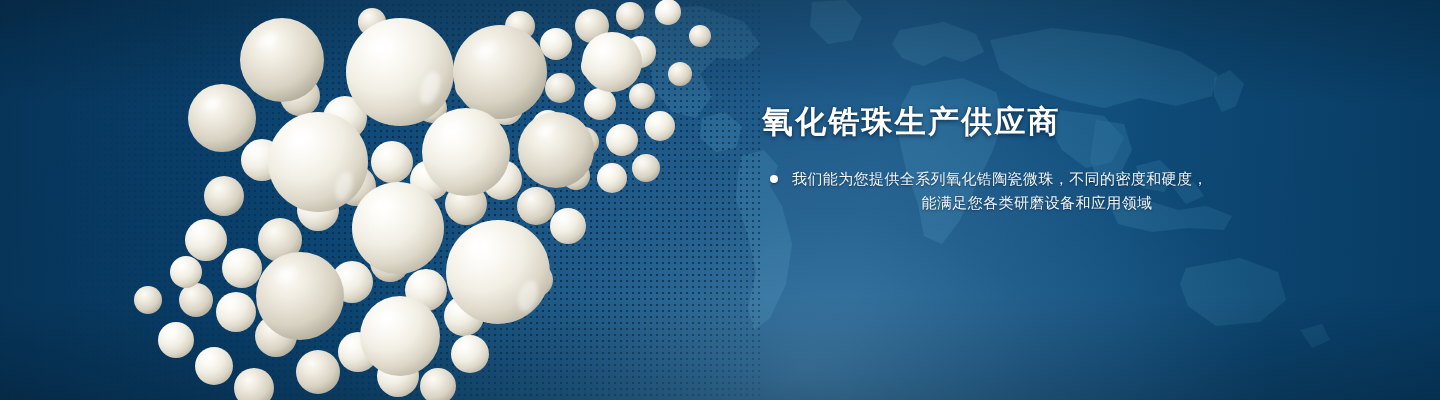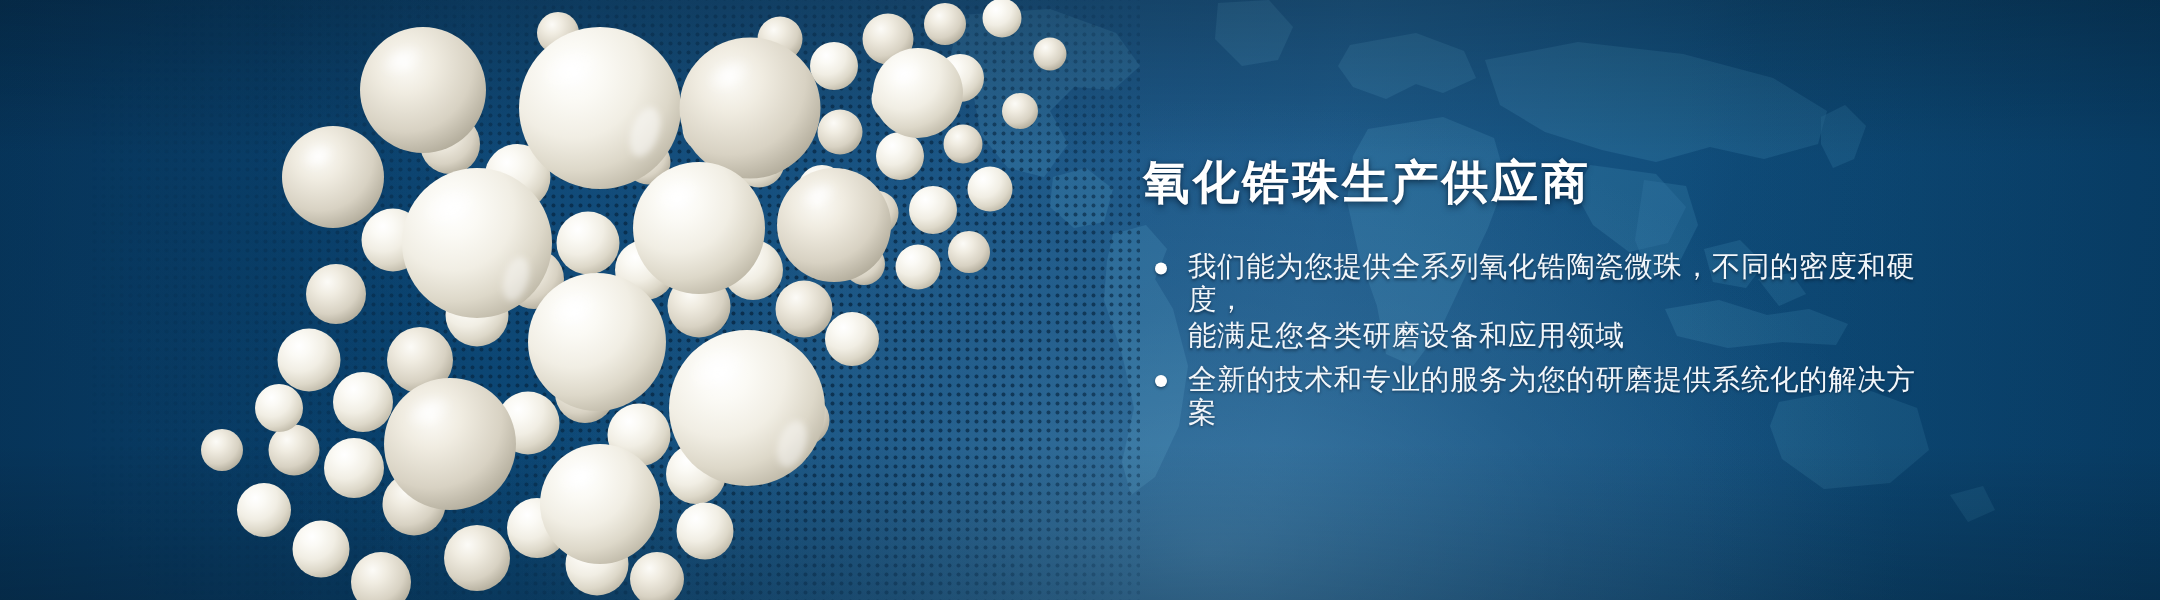--- a/index.html
+++ b/index.html
@@ -78,37 +78,37 @@
     white-space:nowrap;
   }
   .bullets {
     margin-top:28px;
     list-style:none;
   }
   .bullet {
     position:relative;
     padding-left:30px;
     color:#f2f6fa;
-    font-size:19px;
+    font-size:15px;
     line-height:22px;
     letter-spacing:0.4px;
     margin-bottom:7px;
     text-shadow:0 1px 2px rgba(0,18,36,0.55);
   }
   .bullet:last-child { margin-bottom:0; }
   .dot {
     position:absolute;
     left:8px; top:7px;
     width:8px; height:8px;
     border-radius:50%;
     background:#ffffff;
     box-shadow:0 1px 2px rgba(0,20,40,0.5);
   }
   .bullet .line { display:block; }
-  .bullet .line + .line { margin-top:2px; }
+  .bullet .line + .line { margin-top:2px;text-align:center; }
 </style>
 </head>
 <body>
 
 <div class="banner">
 
   <div class="bg-base"></div>
 
   <div class="bg-map">
     <svg viewBox="0 0 1440 400" preserveAspectRatio="none" aria-hidden="true">
@@ -287,22 +287,18 @@
     <h1 class="headline">氧化锆珠生产供应商</h1>
 
     <ul class="bullets">
 
       <li class="bullet">
         <span class="dot"></span>
         <span class="line">我们能为您提供全系列氧化锆陶瓷微珠，不同的密度和硬度，</span>
         <span class="line">能满足您各类研磨设备和应用领域</span>
       </li>
 
-      <li class="bullet">
-        <span class="dot"></span>
-        <span class="line">全新的技术和专业的服务为您的研磨提供系统化的解决方案</span>
-      </li>
 
 
     </ul>
   </div>
 
 </div>
 
 </body></html>

